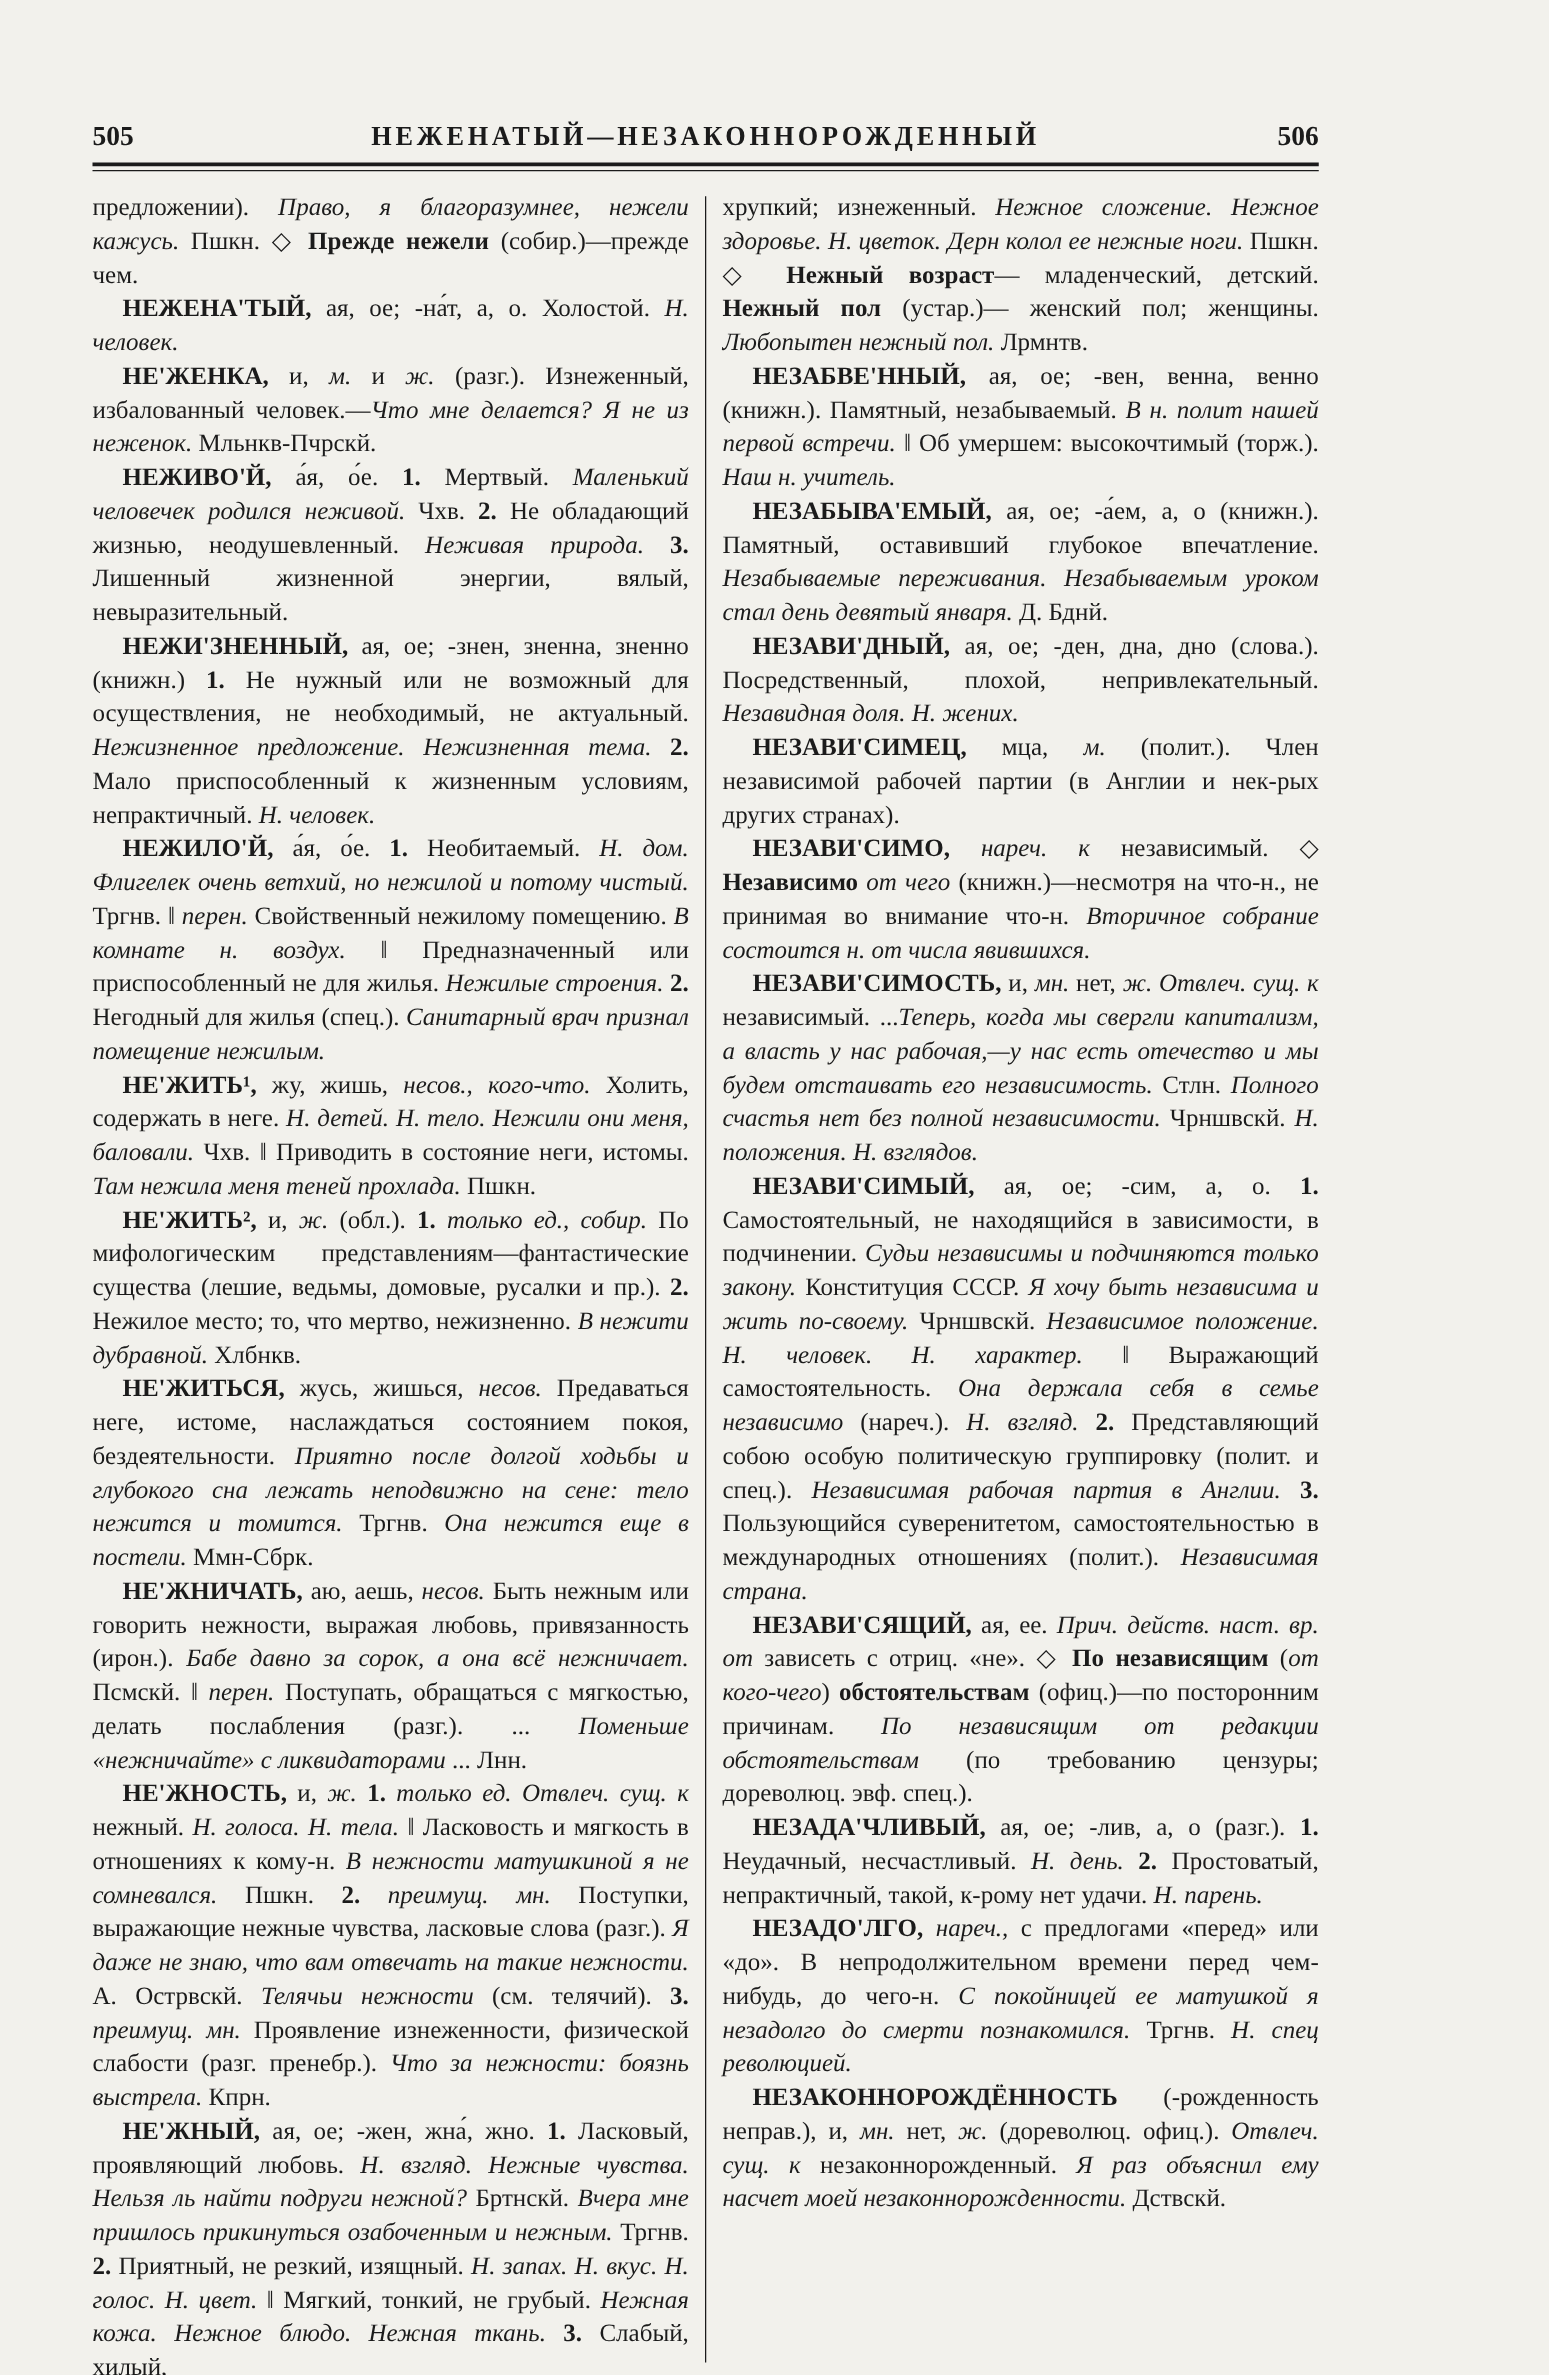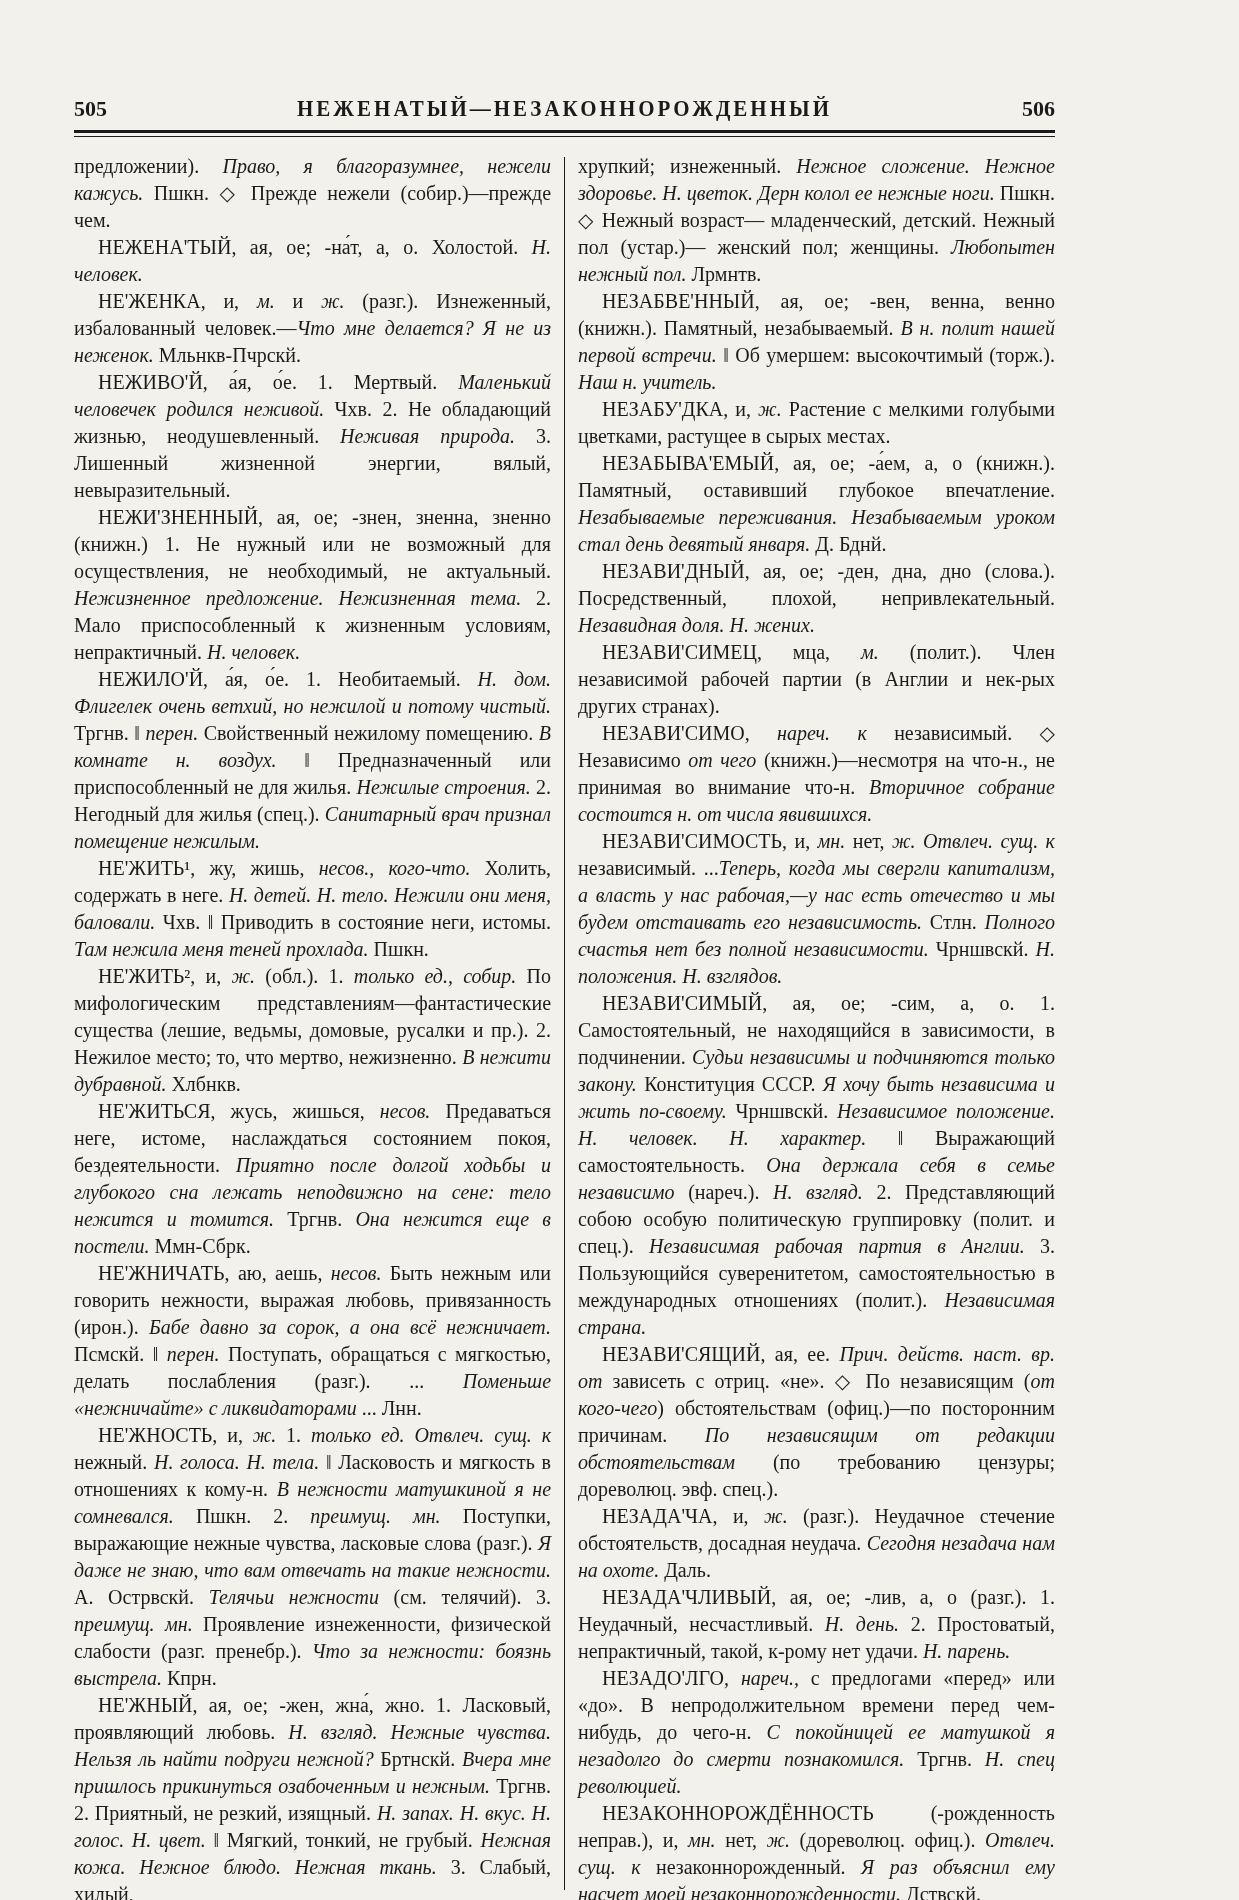--- a/index.html
+++ b/index.html
@@ -55,21 +55,21 @@
     background:var(--ink);
     margin:4px 13px 18px 13px;
   }
   p.entry{
     margin:0;
     text-indent:24px;
   }
   p.entry.cont{
     text-indent:0;
   }
-  .r-b{font-weight:normal;}
+  .r-b{font-weight:bold;}
   .r-i{font-style:italic;}
 </style>
 </head>
 <body>
 
 <div class="page">
 
   <div class="running-header">
     <span>505</span>
     <span class="title">НЕЖЕНАТЫЙ—НЕЗАКОННОРОЖДЕННЫЙ</span>
@@ -90,28 +90,26 @@
         <p class="entry"><span class="r-b">НЕ'ЖИТЬ²,</span><span class="r-n"> и, </span><span class="r-i">ж.</span><span class="r-n"> (обл.). </span><span class="r-b">1.</span><span class="r-n"> </span><span class="r-i">только ед., собир.</span><span class="r-n"> По мифологическим представлениям—фантастические существа (лешие, ведьмы, домовые, русалки и пр.). </span><span class="r-b">2.</span><span class="r-n"> Нежилое место; то, что мертво, нежизненно. </span><span class="r-i">В нежити дубравной.</span><span class="r-n"> Хлбнкв.</span></p>
         <p class="entry"><span class="r-b">НЕ'ЖИТЬСЯ,</span><span class="r-n"> жусь, жишься, </span><span class="r-i">несов.</span><span class="r-n"> Предаваться неге, истоме, наслаждаться состоянием покоя, бездеятельности. </span><span class="r-i">Приятно после долгой ходьбы и глубокого сна лежать неподвижно на сене: тело нежится и томится.</span><span class="r-n"> Тргнв. </span><span class="r-i">Она нежится еще в постели.</span><span class="r-n"> Ммн-Сбрк.</span></p>
         <p class="entry"><span class="r-b">НЕ'ЖНИЧАТЬ,</span><span class="r-n"> аю, аешь, </span><span class="r-i">несов.</span><span class="r-n"> Быть нежным или говорить нежности, выражая любовь, привязанность (ирон.). </span><span class="r-i">Бабе давно за сорок, а она всё нежничает.</span><span class="r-n"> Псмскй. ‖ </span><span class="r-i">перен.</span><span class="r-n"> Поступать, обращаться с мягкостью, делать послабления (разг.). ... </span><span class="r-i">Поменьше «нежничайте» с ликвидаторами</span><span class="r-n"> ... Лнн.</span></p>
         <p class="entry"><span class="r-b">НЕ'ЖНОСТЬ,</span><span class="r-n"> и, </span><span class="r-i">ж.</span><span class="r-n"> </span><span class="r-b">1.</span><span class="r-n"> </span><span class="r-i">только ед. Отвлеч. сущ. к</span><span class="r-n"> нежный. </span><span class="r-i">Н. голоса. Н. тела.</span><span class="r-n"> ‖ Ласковость и мягкость в отношениях к кому-н. </span><span class="r-i">В нежности матушкиной я не сомневался.</span><span class="r-n"> Пшкн. </span><span class="r-b">2.</span><span class="r-n"> </span><span class="r-i">преимущ. мн.</span><span class="r-n"> Поступки, выражающие нежные чувства, ласковые слова (разг.). </span><span class="r-i">Я даже не знаю, что вам отвечать на такие нежности.</span><span class="r-n"> А. Острвскй. </span><span class="r-i">Телячьи нежности</span><span class="r-n"> (см. телячий). </span><span class="r-b">3.</span><span class="r-n"> </span><span class="r-i">преимущ. мн.</span><span class="r-n"> Проявление изнеженности, физической слабости (разг. пренебр.). </span><span class="r-i">Что за нежности: боязнь выстрела.</span><span class="r-n"> Кпрн.</span></p>
         <p class="entry"><span class="r-b">НЕ'ЖНЫЙ,</span><span class="r-n"> ая, ое; -жен, жна́, жно. </span><span class="r-b">1.</span><span class="r-n"> Ласковый, проявляющий любовь. </span><span class="r-i">Н. взгляд. Нежные чувства. Нельзя ль найти подруги нежной?</span><span class="r-n"> Бртнскй. </span><span class="r-i">Вчера мне пришлось прикинуться озабоченным и нежным.</span><span class="r-n"> Тргнв. </span><span class="r-b">2.</span><span class="r-n"> Приятный, не резкий, изящный. </span><span class="r-i">Н. запах. Н. вкус. Н. голос. Н. цвет.</span><span class="r-n"> ‖ Мягкий, тонкий, не грубый. </span><span class="r-i">Нежная кожа. Нежное блюдо. Нежная ткань.</span><span class="r-n"> </span><span class="r-b">3.</span><span class="r-n"> Слабый, хилый,</span></p>
       </div>
     <div class="divider"></div>
     <div class="col" id="col-right">
         <p class="entry cont"><span class="r-n">хрупкий; изнеженный. </span><span class="r-i">Нежное сложение. Нежное здоровье. Н. цветок. Дерн колол ее нежные ноги.</span><span class="r-n"> Пшкн. ◇ </span><span class="r-b">Нежный возраст</span><span class="r-n">— младенческий, детский. </span><span class="r-b">Нежный пол</span><span class="r-n"> (устар.)— женский пол; женщины. </span><span class="r-i">Любопытен нежный пол.</span><span class="r-n"> Лрмнтв.</span></p>
         <p class="entry"><span class="r-b">НЕЗАБВЕ'ННЫЙ,</span><span class="r-n"> ая, ое; -вен, венна, венно (книжн.). Памятный, незабываемый. </span><span class="r-i">В н. полит нашей первой встречи.</span><span class="r-n"> ‖ Об умершем: высокочтимый (торж.). </span><span class="r-i">Наш н. учитель.</span></p>
-        <p class="entry"><span class="r-b">НЕЗАБУ'ДКА,</span><span class="r-n"> и, </span><span class="r-i">ж.</span><span class="r-n"> Растение с мелкими голубыми цветками, растущее в сырых местах.</span></p>
         <p class="entry"><span class="r-b">НЕЗАБЫВА'ЕМЫЙ,</span><span class="r-n"> ая, ое; -а́ем, а, о (книжн.). Памятный, оставивший глубокое впечатление. </span><span class="r-i">Незабываемые переживания. Незабываемым уроком стал день девятый января.</span><span class="r-n"> Д. Бднй.</span></p>
         <p class="entry"><span class="r-b">НЕЗАВИ'ДНЫЙ,</span><span class="r-n"> ая, ое; -ден, дна, дно (слова.). Посредственный, плохой, непривлекательный. </span><span class="r-i">Незавидная доля. Н. жених.</span></p>
         <p class="entry"><span class="r-b">НЕЗАВИ'СИМЕЦ,</span><span class="r-n"> мца, </span><span class="r-i">м.</span><span class="r-n"> (полит.). Член независимой рабочей партии (в Англии и нек-рых других странах).</span></p>
         <p class="entry"><span class="r-b">НЕЗАВИ'СИМО,</span><span class="r-n"> </span><span class="r-i">нареч. к</span><span class="r-n"> независимый. ◇ </span><span class="r-b">Независимо</span><span class="r-n"> </span><span class="r-i">от чего</span><span class="r-n"> (книжн.)—несмотря на что-н., не принимая во внимание что-н. </span><span class="r-i">Вторичное собрание состоится н. от числа явившихся.</span></p>
         <p class="entry"><span class="r-b">НЕЗАВИ'СИМОСТЬ,</span><span class="r-n"> и, </span><span class="r-i">мн.</span><span class="r-n"> нет, </span><span class="r-i">ж. Отвлеч. сущ. к</span><span class="r-n"> независимый. ...</span><span class="r-i">Теперь, когда мы свергли капитализм, а власть у нас рабочая,—у нас есть отечество и мы будем отстаивать его независимость.</span><span class="r-n"> Стлн. </span><span class="r-i">Полного счастья нет без полной независимости.</span><span class="r-n"> Чрншвскй. </span><span class="r-i">Н. положения. Н. взглядов.</span></p>
         <p class="entry"><span class="r-b">НЕЗАВИ'СИМЫЙ,</span><span class="r-n"> ая, ое; -сим, а, о. </span><span class="r-b">1.</span><span class="r-n"> Самостоятельный, не находящийся в зависимости, в подчинении. </span><span class="r-i">Судьи независимы и подчиняются только закону.</span><span class="r-n"> Конституция СССР. </span><span class="r-i">Я хочу быть независима и жить по-своему.</span><span class="r-n"> Чрншвскй. </span><span class="r-i">Независимое положение. Н. человек. Н. характер.</span><span class="r-n"> ‖ Выражающий самостоятельность. </span><span class="r-i">Она держала себя в семье независимо</span><span class="r-n"> (нареч.). </span><span class="r-i">Н. взгляд.</span><span class="r-n"> </span><span class="r-b">2.</span><span class="r-n"> Представляющий собою особую политическую группировку (полит. и спец.). </span><span class="r-i">Независимая рабочая партия в Англии.</span><span class="r-n"> </span><span class="r-b">3.</span><span class="r-n"> Пользующийся суверенитетом, самостоятельностью в международных отношениях (полит.). </span><span class="r-i">Независимая страна.</span></p>
         <p class="entry"><span class="r-b">НЕЗАВИ'СЯЩИЙ,</span><span class="r-n"> ая, ее. </span><span class="r-i">Прич. действ. наст. вр. от</span><span class="r-n"> зависеть с отриц. «не». ◇ </span><span class="r-b">По независящим</span><span class="r-n"> (</span><span class="r-i">от кого-чего</span><span class="r-n">) </span><span class="r-b">обстоятельствам</span><span class="r-n"> (офиц.)—по посторонним причинам. </span><span class="r-i">По независящим от редакции обстоятельствам</span><span class="r-n"> (по требованию цензуры; дореволюц. эвф. спец.).</span></p>
-        <p class="entry"><span class="r-b">НЕЗАДА'ЧА,</span><span class="r-n"> и, </span><span class="r-i">ж.</span><span class="r-n"> (разг.). Неудачное стечение обстоятельств, досадная неудача. </span><span class="r-i">Сегодня незадача нам на охоте.</span><span class="r-n"> Даль.</span></p>
         <p class="entry"><span class="r-b">НЕЗАДА'ЧЛИВЫЙ,</span><span class="r-n"> ая, ое; -лив, а, о (разг.). </span><span class="r-b">1.</span><span class="r-n"> Неудачный, несчастливый. </span><span class="r-i">Н. день.</span><span class="r-n"> </span><span class="r-b">2.</span><span class="r-n"> Простоватый, непрактичный, такой, к-рому нет удачи. </span><span class="r-i">Н. парень.</span></p>
         <p class="entry"><span class="r-b">НЕЗАДО'ЛГО,</span><span class="r-n"> </span><span class="r-i">нареч.,</span><span class="r-n"> с предлогами «перед» или «до». В непродолжительном времени перед чем-нибудь, до чего-н. </span><span class="r-i">С покойницей ее матушкой я незадолго до смерти познакомился.</span><span class="r-n"> Тргнв. </span><span class="r-i">Н. спец революцией.</span></p>
         <p class="entry"><span class="r-b">НЕЗАКОННОРОЖДЁННОСТЬ</span><span class="r-n"> (-рожденность неправ.), и, </span><span class="r-i">мн.</span><span class="r-n"> нет, </span><span class="r-i">ж.</span><span class="r-n"> (дореволюц. офиц.). </span><span class="r-i">Отвлеч. сущ. к</span><span class="r-n"> незаконнорожденный. </span><span class="r-i">Я раз объяснил ему насчет моей незаконнорожденности.</span><span class="r-n"> Дствскй.</span></p>
       </div>
   </div>
 
 </div>
 
 </body></html>

